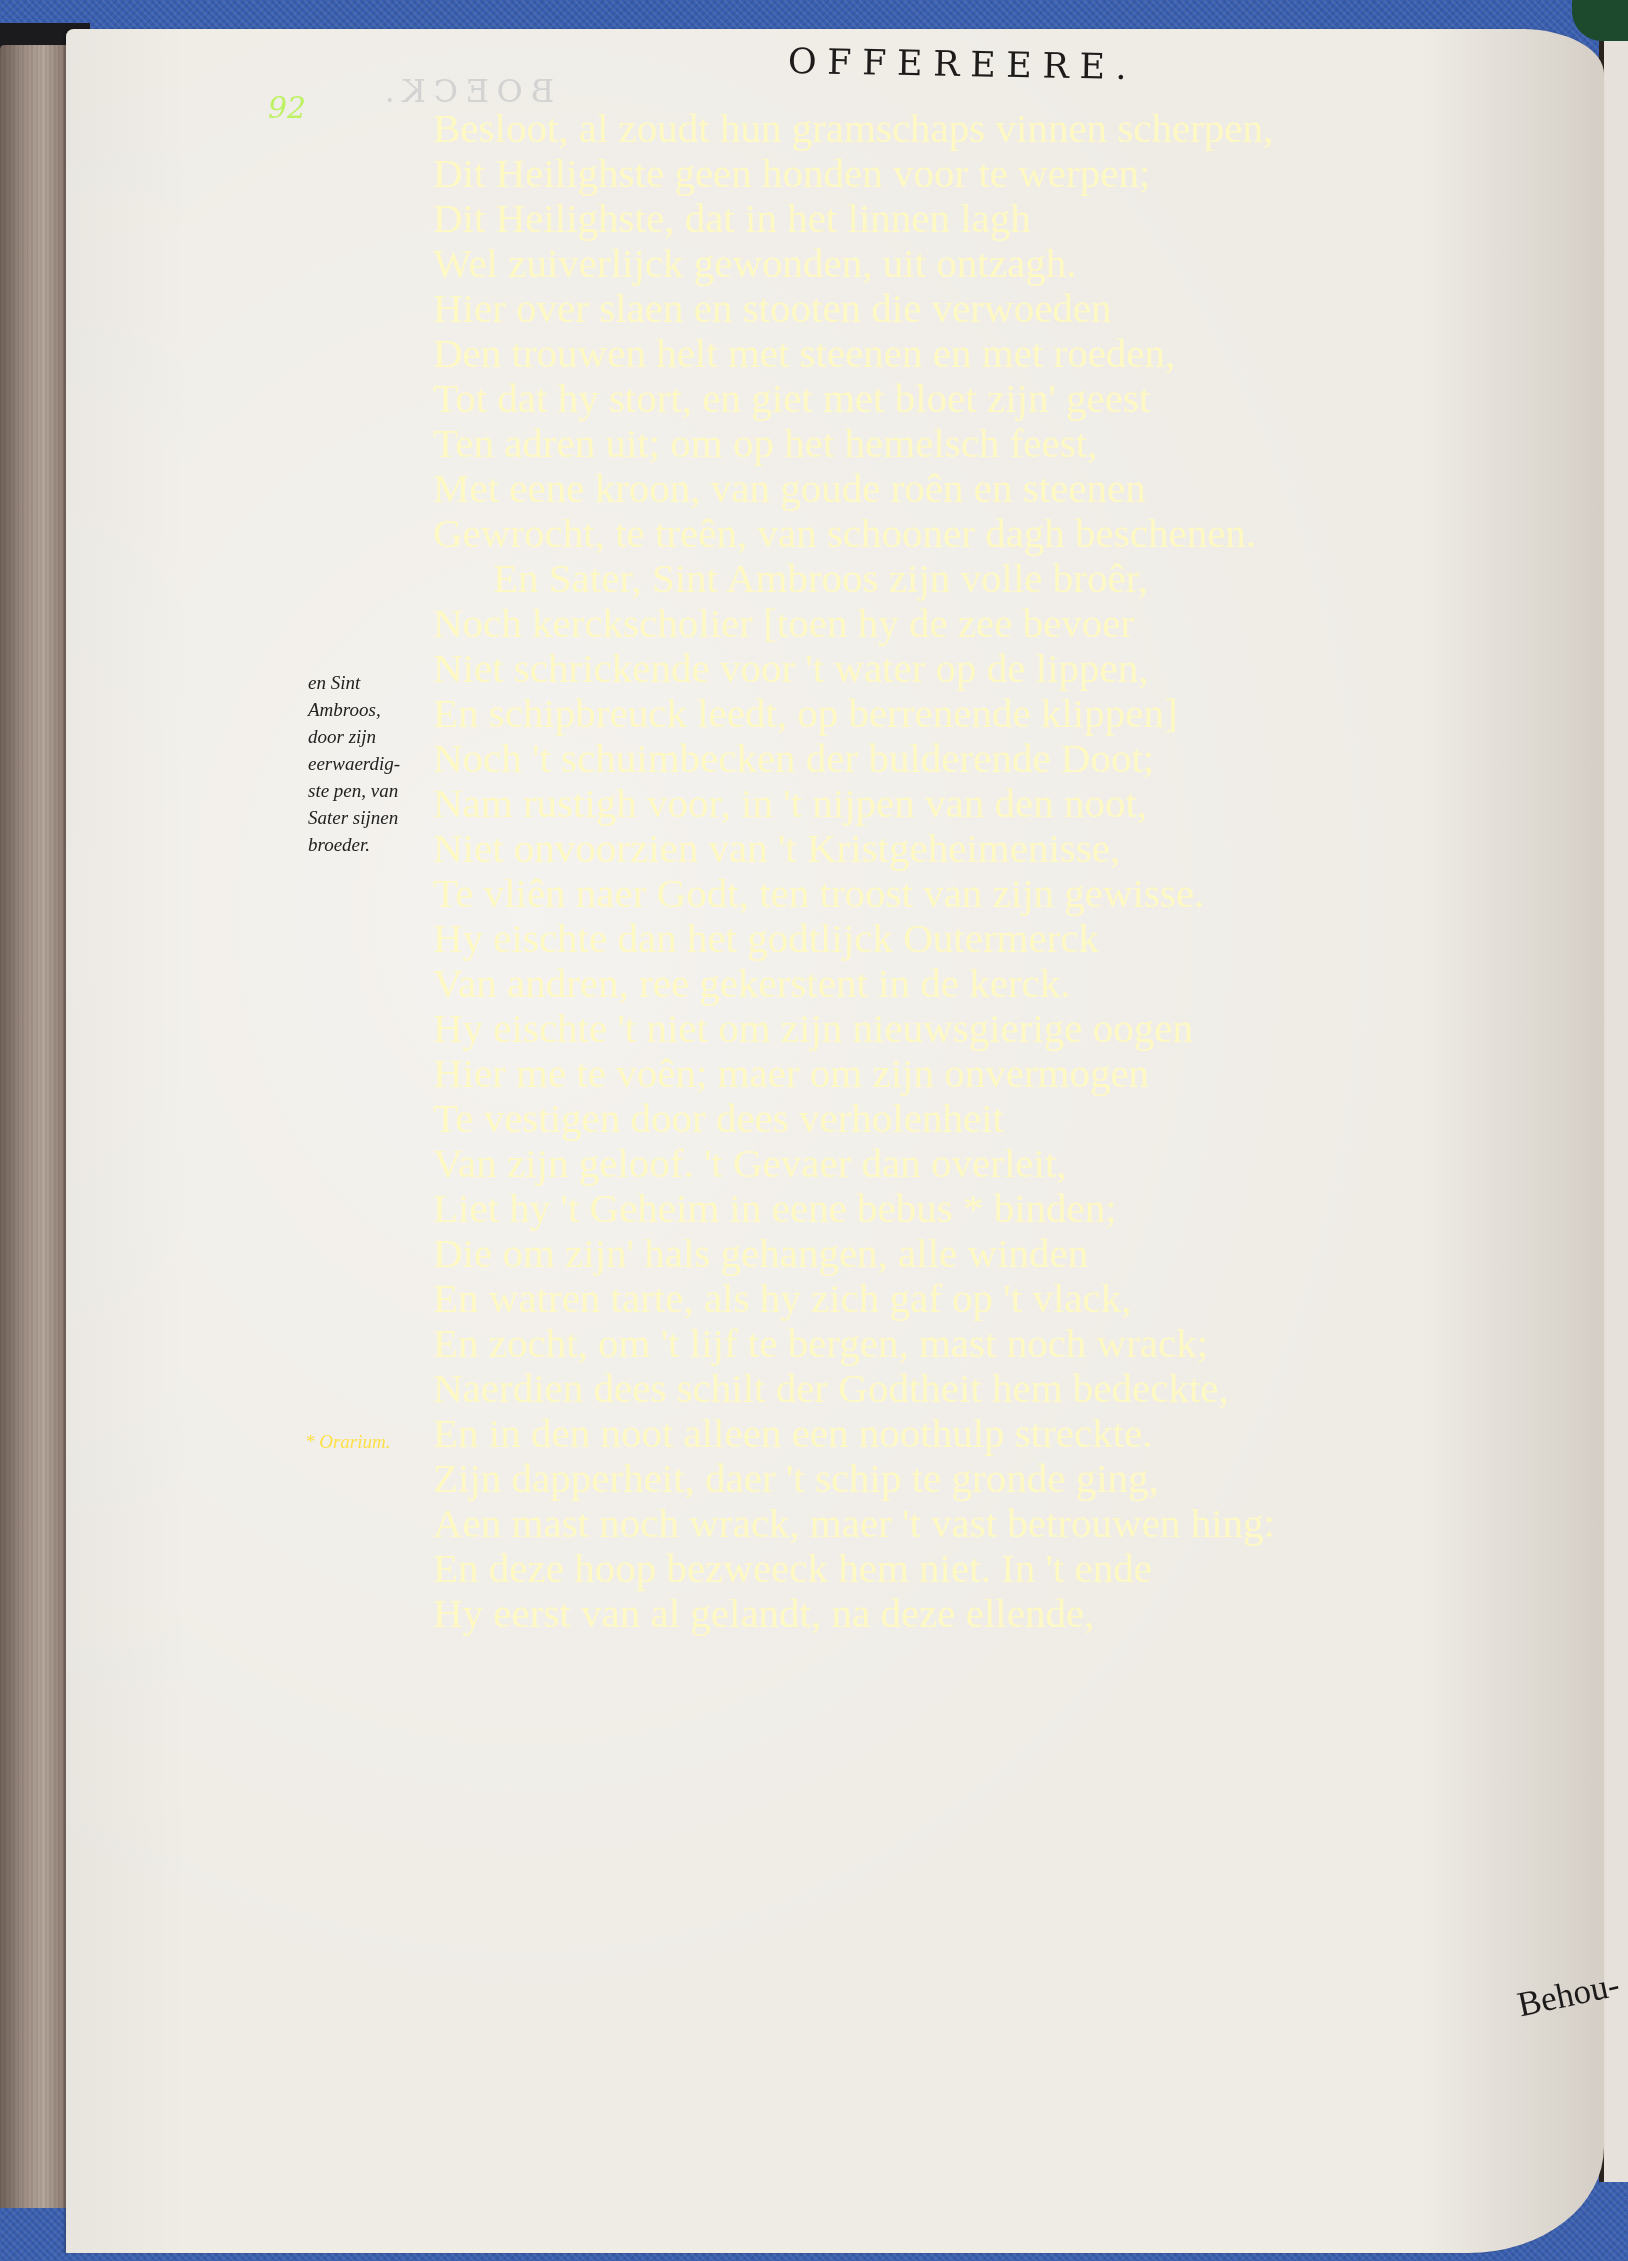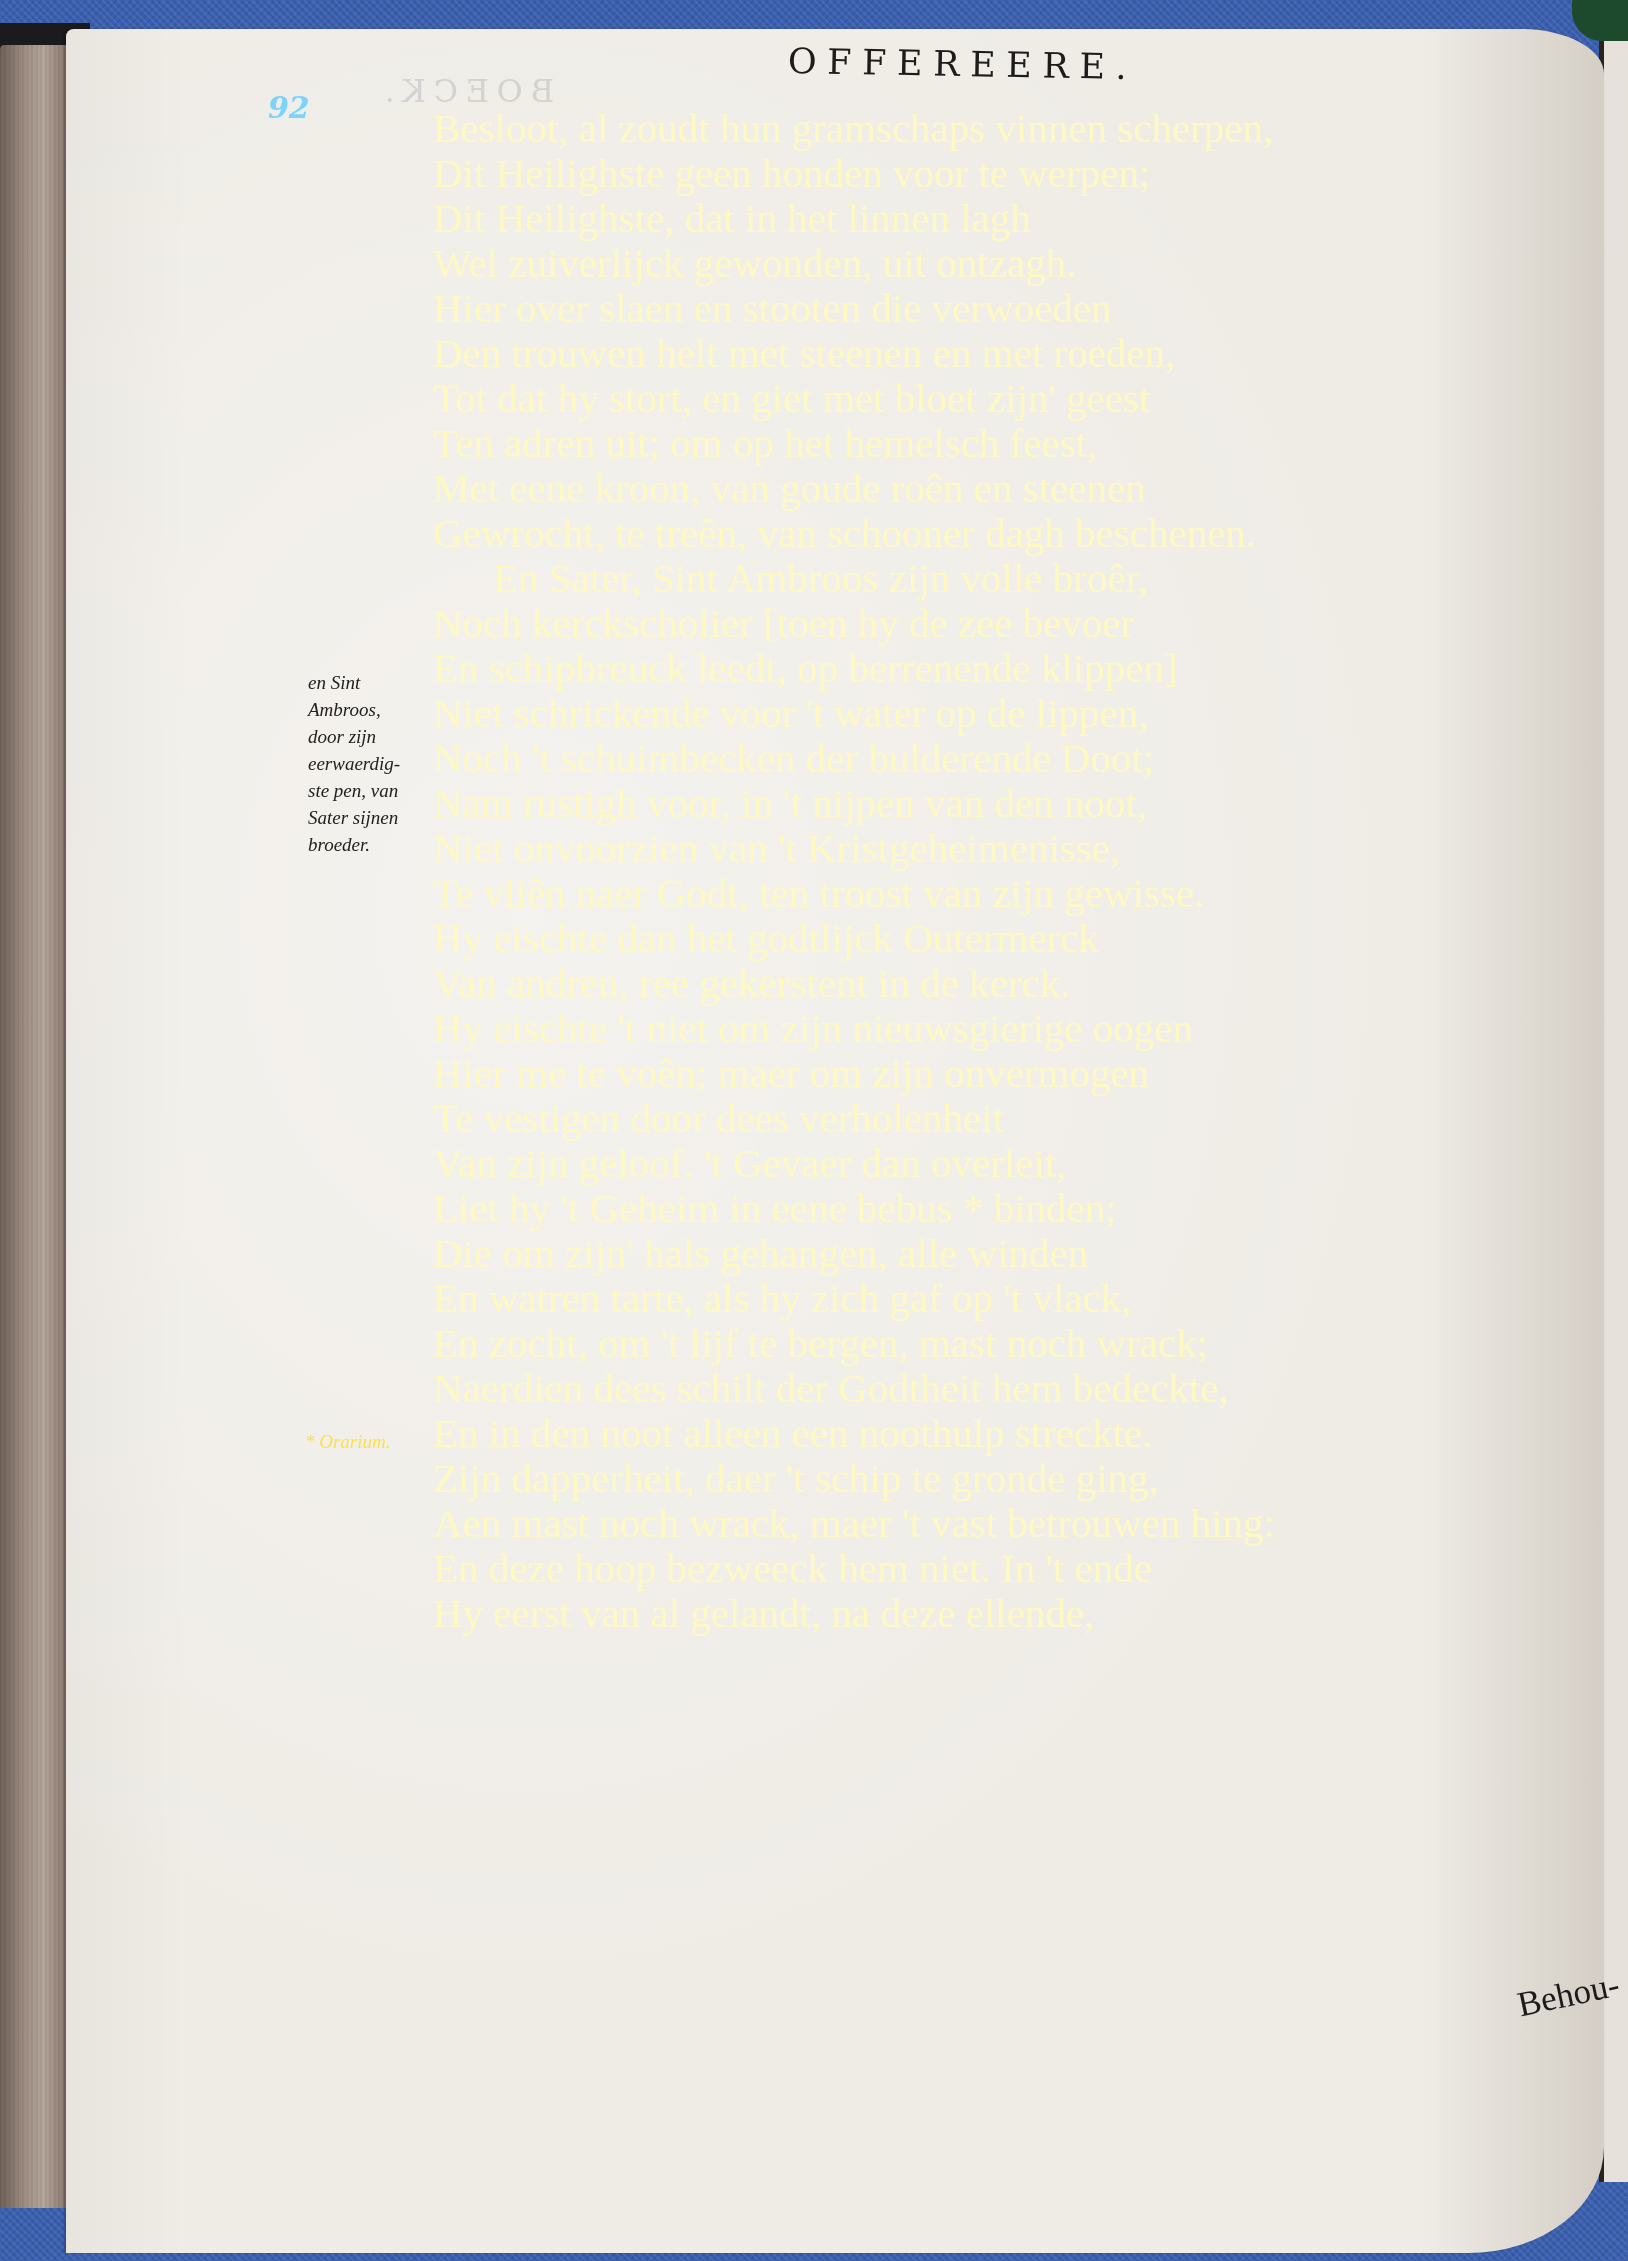--- a/index.html
+++ b/index.html
@@ -85,22 +85,22 @@
       letter-spacing: 10.6px;
       color: #1e1c1b;
       transform: rotate(1deg);
     }
     .folio {
       position: absolute;
       left: 268px;
       top: 90px;
       font-size: 30px;
       font-style: italic;
-      font-weight: bold;
-      color: #7dd3fc;
+      font-weight: normal;
+      color: #bef264;
     }
     .show-through {
       position: absolute;
       left: 377px;
       top: 72px;
       font-size: 32px;
       letter-spacing: 7.5px;
       color: rgba(80,90,110,0.18);
       transform: scaleX(-1);
     }
@@ -193,22 +193,22 @@
     <li>Dit Heilighste, dat in het linnen lagh</li>
     <li>Wel zuiverlijck gewonden, uit ontzagh.</li>
     <li>Hier over slaen en stooten die verwoeden</li>
     <li>Den trouwen helt met steenen en met roeden,</li>
     <li>Tot dat hy stort, en giet met bloet zijn' geest</li>
     <li>Ten adren uit; om op het hemelsch feest,</li>
     <li>Met eene kroon, van goude roên en steenen</li>
     <li>Gewrocht, te treên, van schooner dagh beschenen.</li>
     <li class="indent">En Sater, Sint Ambroos zijn volle broêr,</li>
     <li>Noch kerckscholier [toen hy de zee bevoer</li>
+    <li>Niet schrickende voor 't water op de lippen,</li>
     <li>En schipbreuck leedt, op berrenende klippen]</li>
-    <li>Niet schrickende voor 't water op de lippen,</li>
     <li>Noch 't schuimbecken der bulderende Doot;</li>
     <li>Nam rustigh voor, in 't nijpen van den noot,</li>
     <li>Niet onvoorzien van 't Kristgeheimenisse,</li>
     <li>Te vliên naer Godt, ten troost van zijn gewisse.</li>
     <li>Hy eischte dan het godtlijck Outermerck</li>
     <li>Van andren, ree gekerstent in de kerck.</li>
     <li>Hy eischte 't niet om zijn nieuwsgierige oogen</li>
     <li>Hier me te voên; maer om zijn onvermogen</li>
     <li>Te vestigen door dees verholenheit</li>
     <li>Van zijn geloof. 't Gevaer dan overleit,</li>

